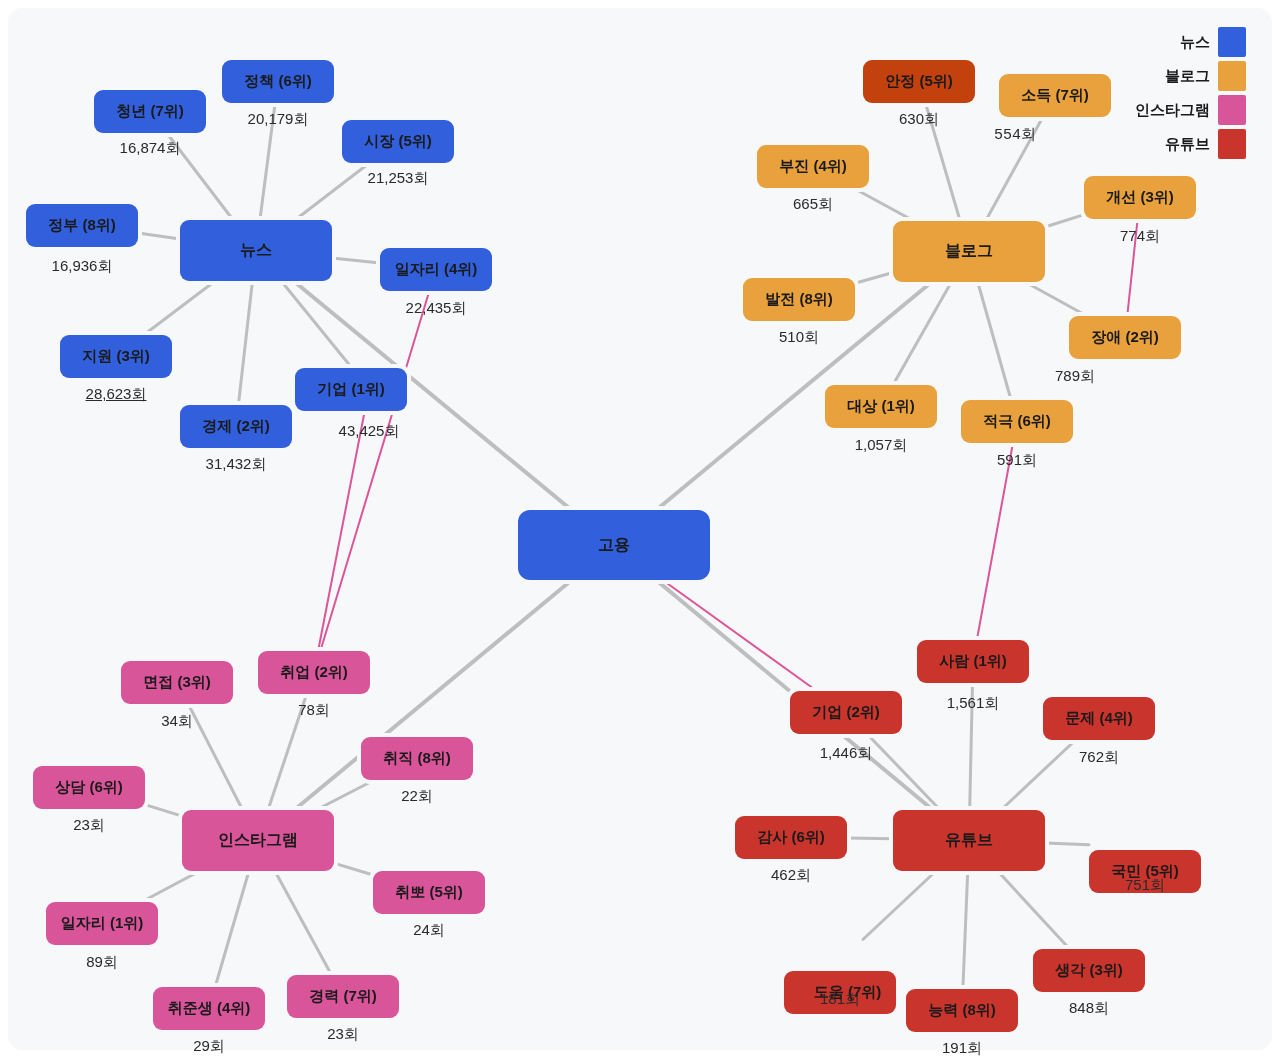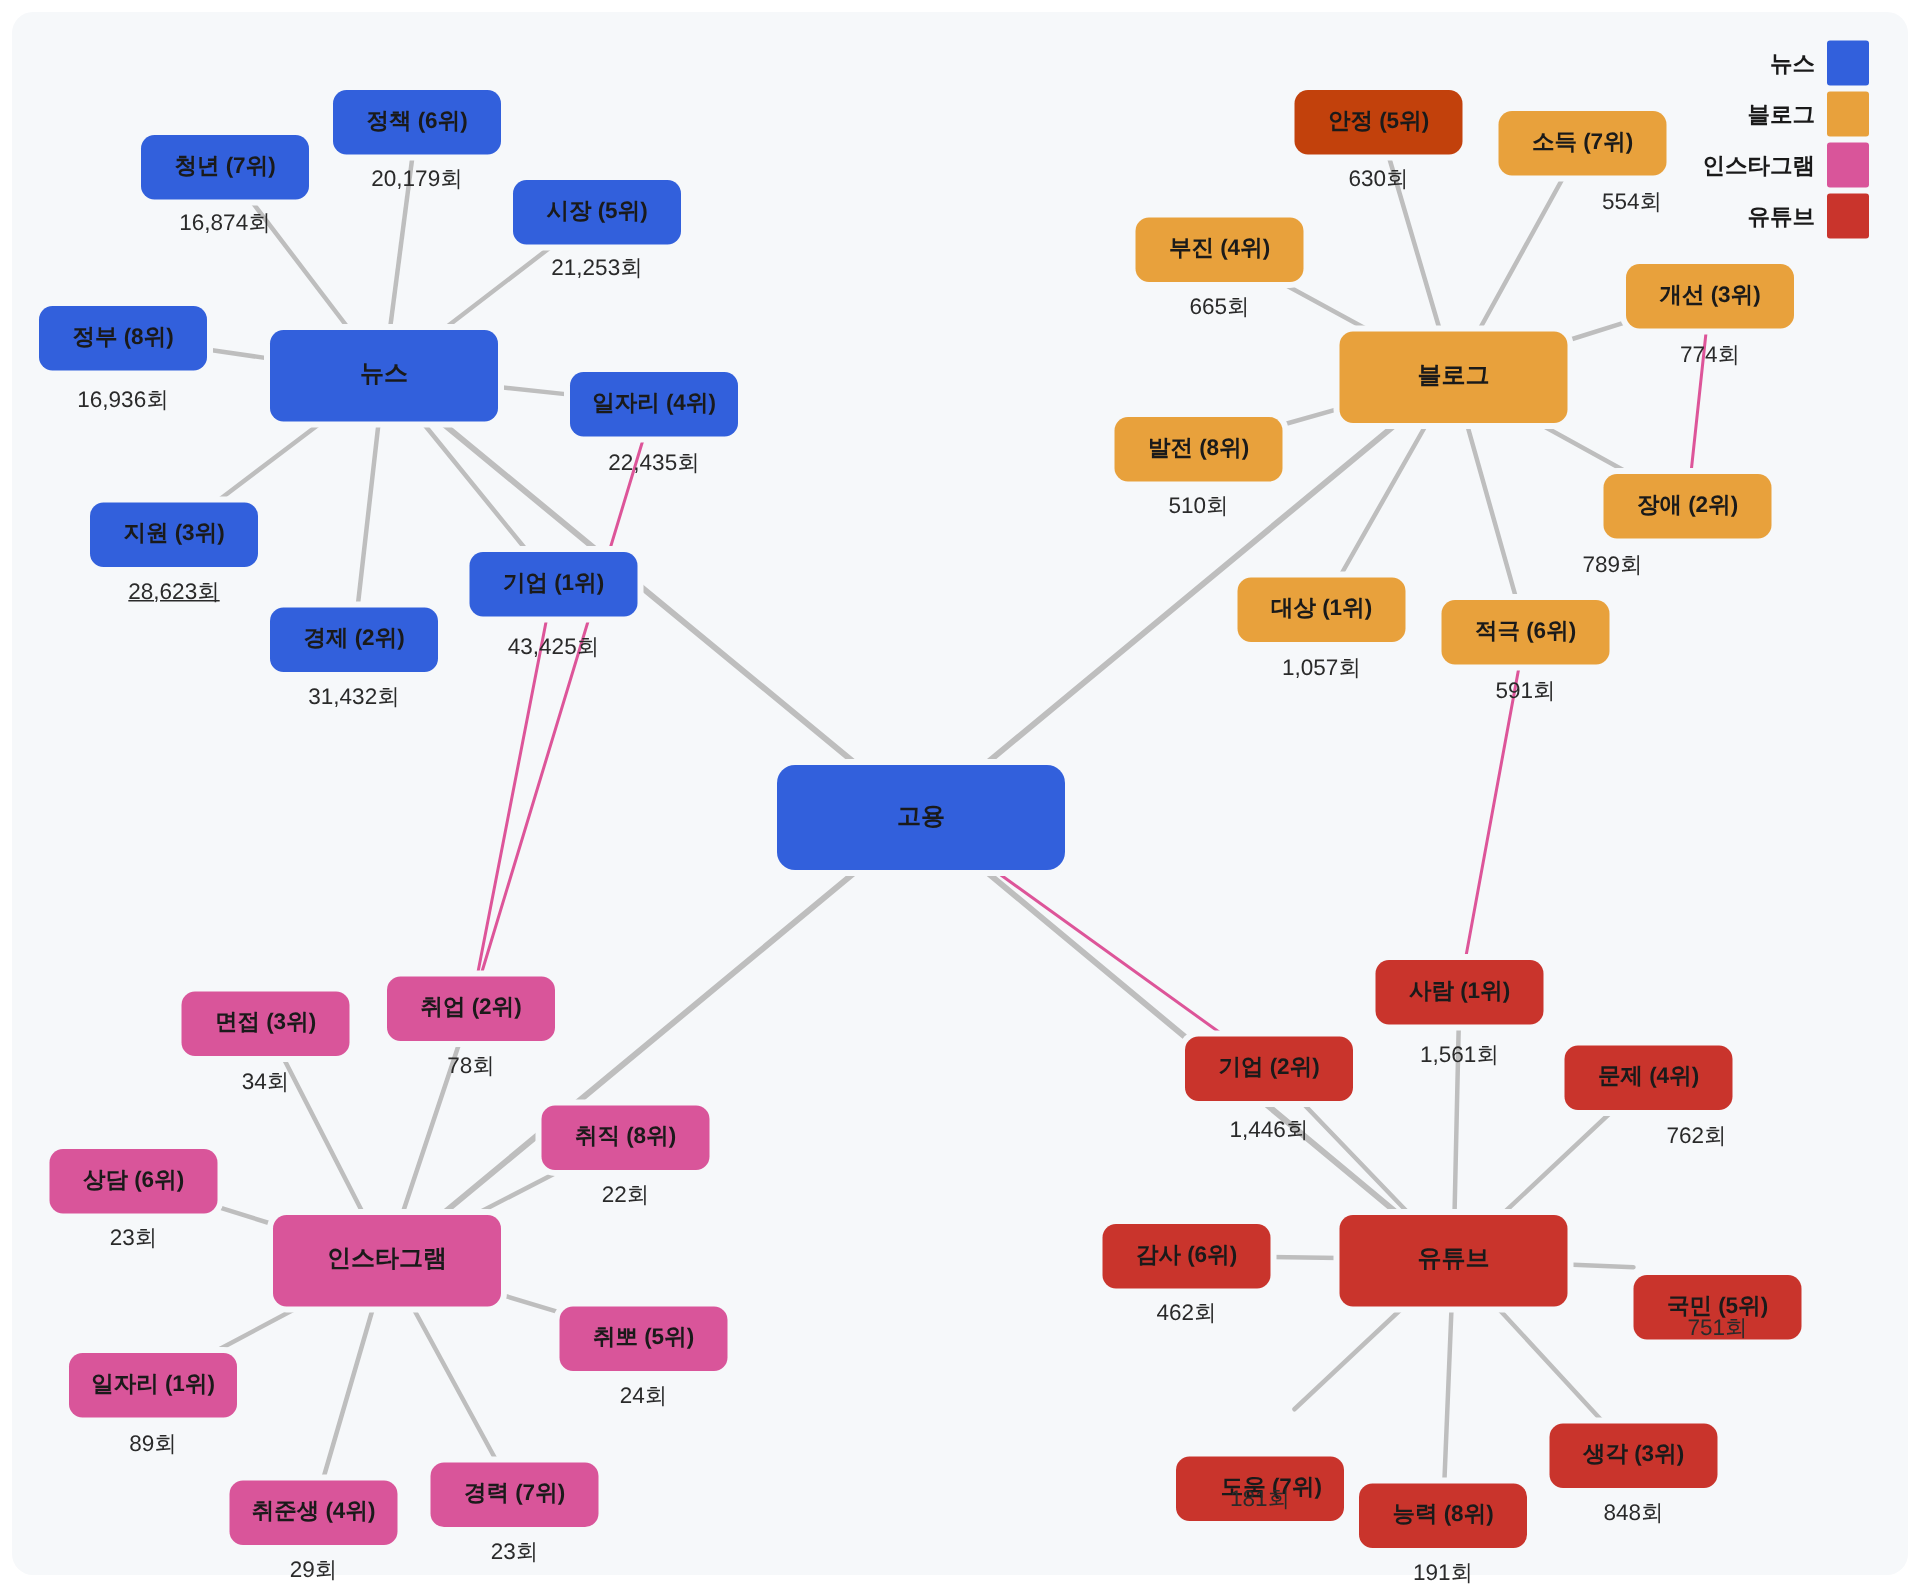--- a/index.html
+++ b/index.html
@@ -105,32 +105,32 @@
       </div>
       <div class="cnt" style="left: 405.555px; top: 298.5px;">22,435회</div>
       <div class="node satellite" style="left: 60px; top: 334.5px; background: rgb(50, 96, 220);">
         <span class="nlabel">지원 (3위)</span>
       </div>
       <div class="cnt" style="left: 85.5547px; top: 384.5px; text-decoration: underline;">28,623회</div>
       <div class="node satellite" style="left: 180px; top: 404.5px; background: rgb(50, 96, 220);">
         <span class="nlabel">경제 (2위)</span>
       </div>
       <div class="cnt" style="left: 205.555px; top: 454.5px;">31,432회</div>
-      <div class="node satellite" style="left: 313px; top: 367.5px; background: rgb(50, 96, 220);">
+      <div class="node satellite" style="left: 295px; top: 367.5px; background: rgb(50, 96, 220);">
         <span class="nlabel">기업 (1위)</span>
       </div>
       <div class="cnt" style="left: 338.555px; top: 421.5px;">43,425회</div>
       <div class="node satellite" style="left: 863px; top: 59.5px; background: #c2410c;">
         <span class="nlabel">안정 (5위)</span>
       </div>
       <div class="cnt" style="left: 898.984px; top: 109.5px;">630회</div>
       <div class="node satellite" style="left: 999px; top: 73.5px; background: rgb(232, 161, 60);">
         <span class="nlabel">소득 (7위)</span>
       </div>
-      <div class="cnt" style="left: 1068px; top: 124.5px;">554회</div>
+      <div class="cnt" style="left: 994px; top: 124.5px; font-family: Liberation Mono, monospace;">554회</div>
       <div class="node satellite" style="left: 757px; top: 144.5px; background: rgb(232, 161, 60);">
         <span class="nlabel">부진 (4위)</span>
       </div>
       <div class="cnt" style="left: 792.984px; top: 194.5px;">665회</div>
       <div class="node satellite" style="left: 1084px; top: 175.5px; background: rgb(232, 161, 60);">
         <span class="nlabel">개선 (3위)</span>
       </div>
       <div class="cnt" style="left: 1119.98px; top: 226.5px;">774회</div>
       <div class="node satellite" style="left: 743px; top: 277.5px; background: rgb(232, 161, 60);">
         <span class="nlabel">발전 (8위)</span>
@@ -184,21 +184,21 @@
         <span class="nlabel">사람 (1위)</span>
       </div>
       <div class="cnt" style="left: 946.727px; top: 693.5px;">1,561회</div>
       <div class="node satellite" style="left: 790px; top: 690.5px; background: rgb(201, 52, 44);">
         <span class="nlabel">기업 (2위)</span>
       </div>
       <div class="cnt" style="left: 819.727px; top: 743.5px;">1,446회</div>
       <div class="node satellite" style="left: 1043px; top: 696.5px; background: rgb(201, 52, 44);">
         <span class="nlabel">문제 (4위)</span>
       </div>
-      <div class="cnt" style="left: 1078.98px; top: 747.5px; margin-left: 32px;">762회</div>
+      <div class="cnt" style="left: 1078.98px; top: 747.5px;">762회</div>
       <div class="node satellite" style="left: 735px; top: 815.5px; background: rgb(201, 52, 44);">
         <span class="nlabel">감사 (6위)</span>
       </div>
       <div class="cnt" style="left: 770.984px; top: 865.5px;">462회</div>
       <div class="node satellite" style="left: 1089px; top: 825.5px; background: rgb(201, 52, 44); margin-top: 24px;">
         <span class="nlabel">국민 (5위)</span>
       </div>
       <div class="cnt" style="left: 1124.98px; top: 875.5px;">751회</div>
       <div class="node satellite" style="left: 784px; top: 971px; background: rgb(201, 52, 44); padding-left: 15px;">
         <span class="nlabel">도움 (7위)</span>

